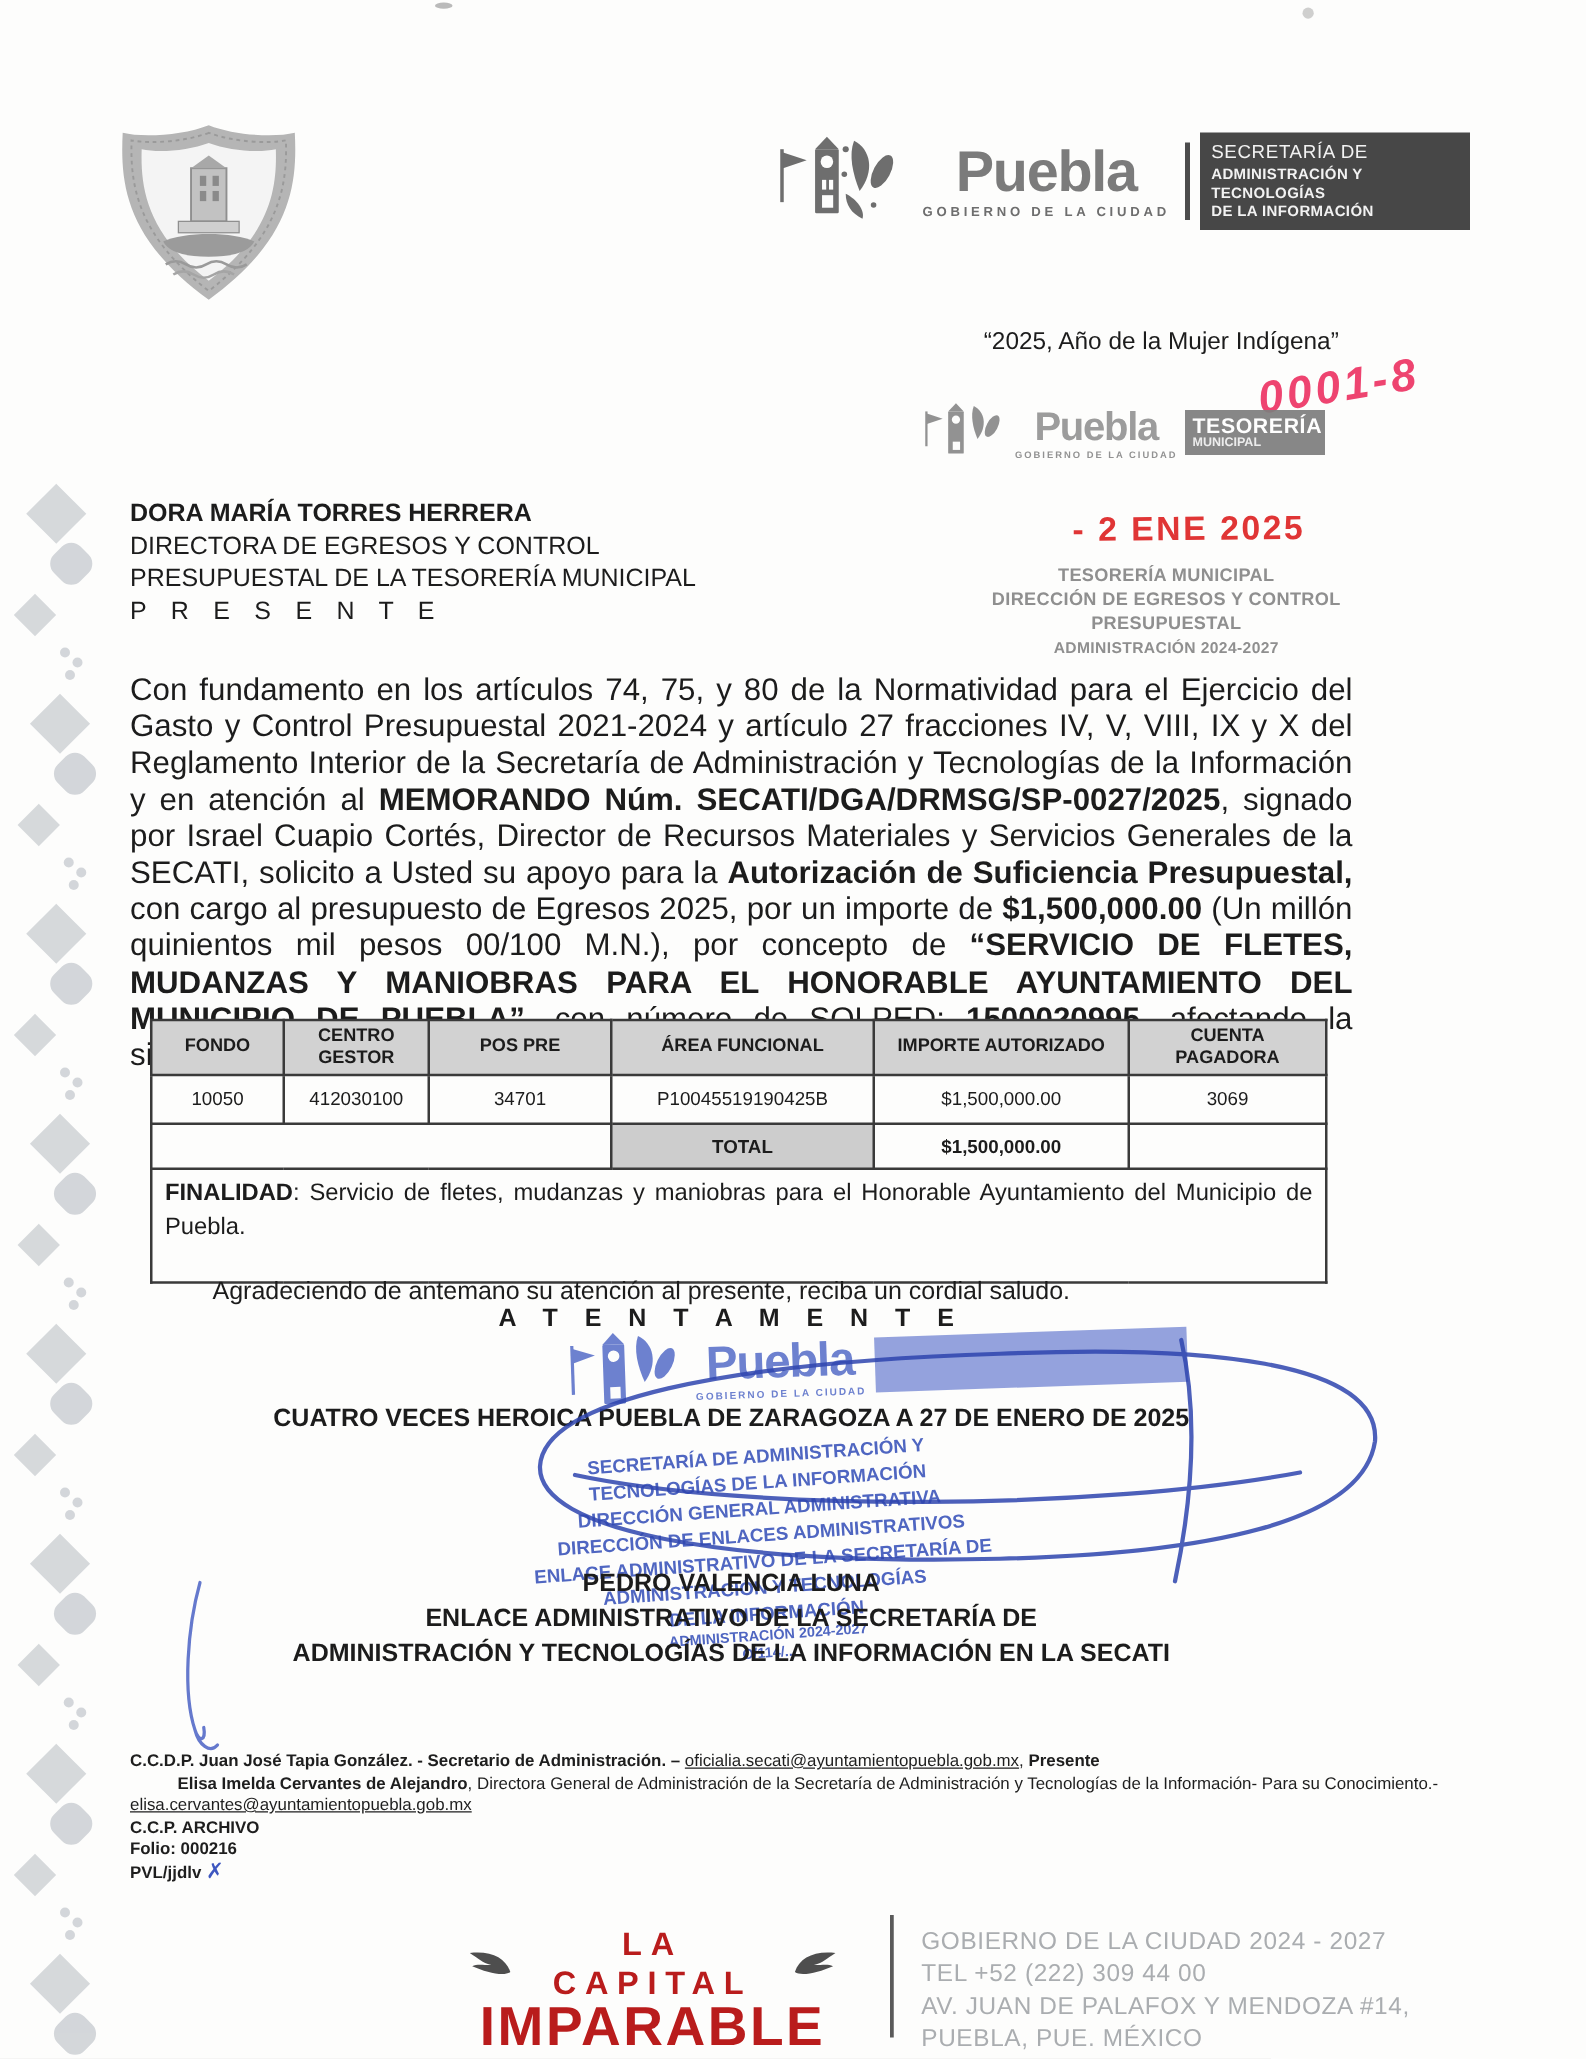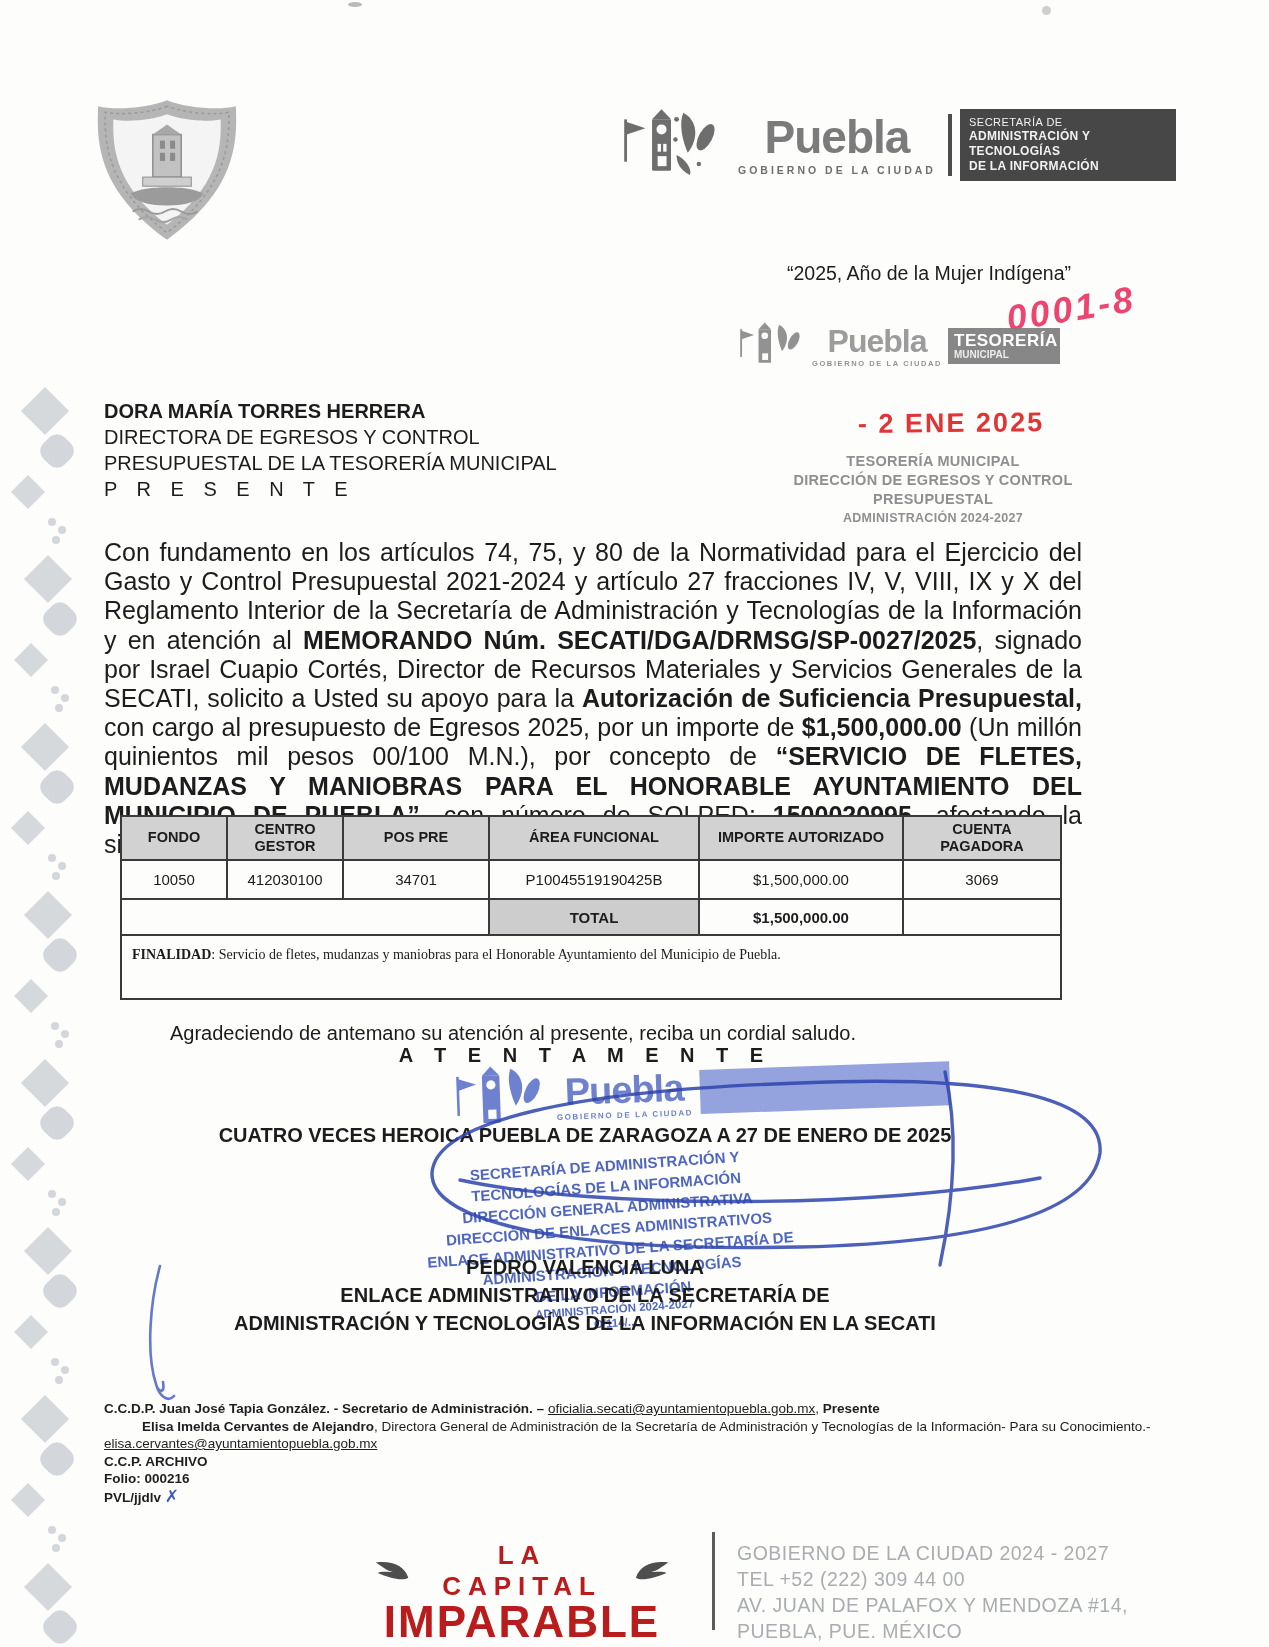--- a/index.html
+++ b/index.html
@@ -24,21 +24,21 @@
 
   
   #header-logo{left:612px;top:106px;display:flex;align-items:center;color:#6e6e6e;}
   .pl-word{margin-left:8px;text-align:center;}
   .pl-name{font-weight:bold;letter-spacing:-1px;line-height:1;}
   .pl-tag{letter-spacing:3px;font-weight:bold;}
   #header-logo .pl-name{font-size:46px;color:#7b7b7b;}
   #header-logo .pl-tag{font-size:10.5px;margin-top:4px;color:#6e6e6e;}
   #header-rule{width:4px;height:62px;background:#4c4c4c;margin:0 8px 0 12px;}
   #header-box{background:#474747;color:#f2f2f2;width:198px;padding:7px 9px;line-height:1.25;}
-  #header-box div:nth-child(1){font-size:11px;letter-spacing:.5px;}
+  #header-box div:nth-child(1){font-size:15px;letter-spacing:.5px;}
   #header-box div:nth-child(2),#header-box div:nth-child(3){font-size:12px;font-weight:bold;letter-spacing:.3px;}
 
   #legend{right:198px;top:262px;font-size:19.5px;}
   #oficio{right:198px;top:288px;font-size:19.5px;font-weight:bold;}
   #handwritten{left:1006px;top:288px;font-size:36px;font-weight:bold;font-style:italic;
                color:#ee4470;transform:rotate(-9deg);letter-spacing:3px;}
 
   
   #stamp2{left:738px;top:320px;display:flex;align-items:center;color:#8a8a8a;opacity:.92;}
   #stamp2 .pl-name{font-size:32px;color:#949494;}
@@ -58,21 +58,21 @@
 
   
   #ptable{left:120px;top:815px;}
   table{border-collapse:collapse;width:940px;table-layout:fixed;}
   td,th{border:2px solid #3a3a3a;text-align:center;vertical-align:middle;font-size:15px;padding:2px 5px;}
   th{background:#d2d2d2;font-size:14.5px;line-height:1.2;height:38px;}
   tr.data td{height:33px;margin-left:38px;}
   td.total-label{background:#cdcdcd;font-weight:bold;height:30px;}
   td.total-value{font-weight:bold;}
   td.blank{border-left:2px solid #3a3a3a;}
-  td.finalidad{text-align:justify;font-size:14px;line-height:27px;padding:5px 10px 30px;vertical-align:top;font-family:Liberation Serif, serif;}
+  td.finalidad{text-align:justify;font-size:19px;line-height:27px;padding:5px 10px 30px;vertical-align:top;}
 
   #closing{left:170px;top:1022px;font-size:20px;}
 
   .center-col{left:0;width:1170px;text-align:center;}
   #atentamente{top:1044px;font-size:20px;font-weight:bold;letter-spacing:8px;}
   #citydate{top:1124px;font-size:20px;font-weight:bold;}
 
   
   #blue-logo{left:452px;top:1056px;display:flex;align-items:center;color:#4a63c4;opacity:.8;transform:rotate(-2deg);}
   #blue-logo .pl-name{font-size:38px;}

